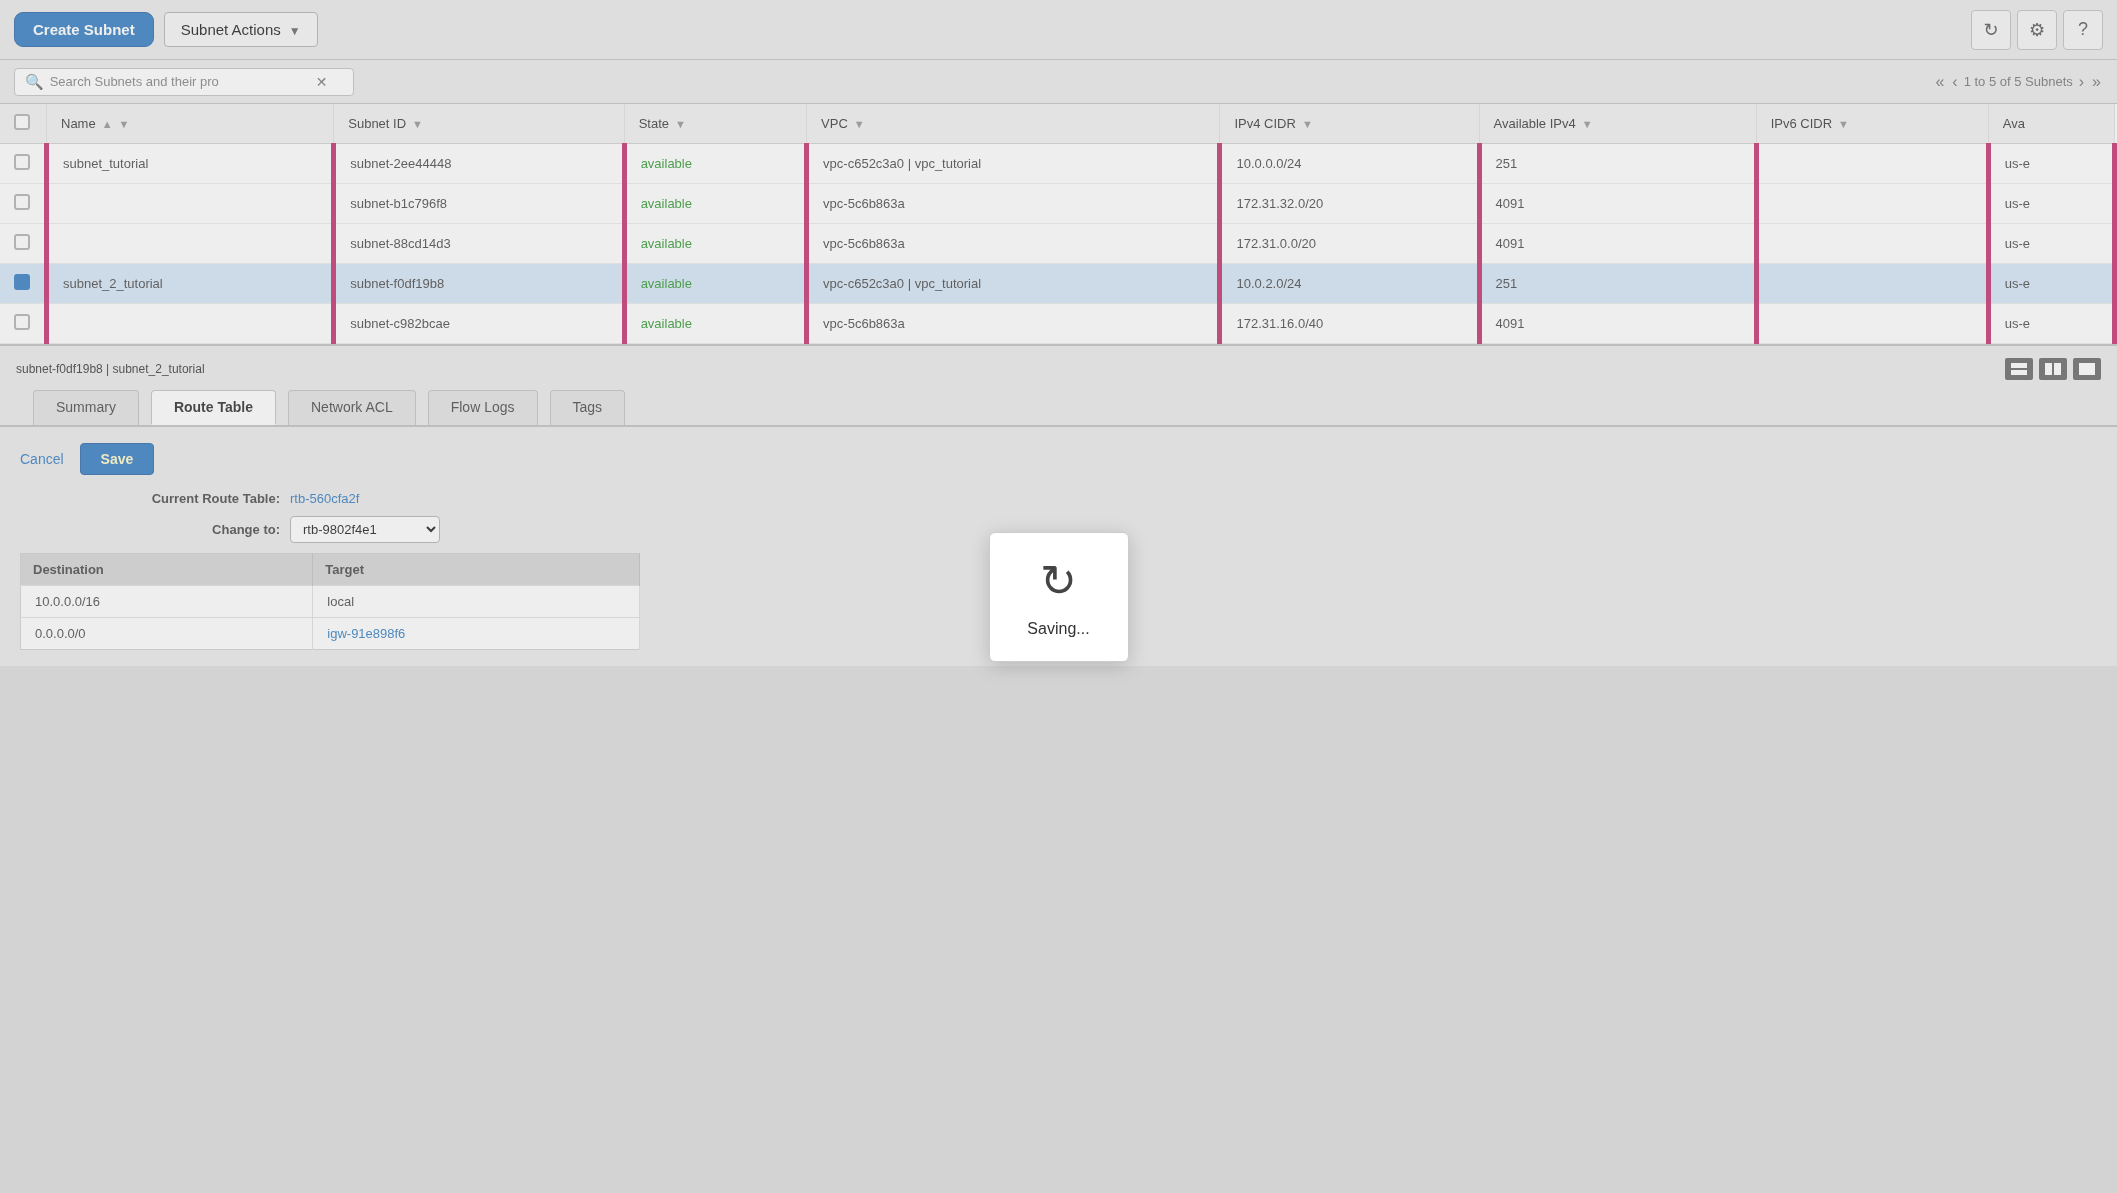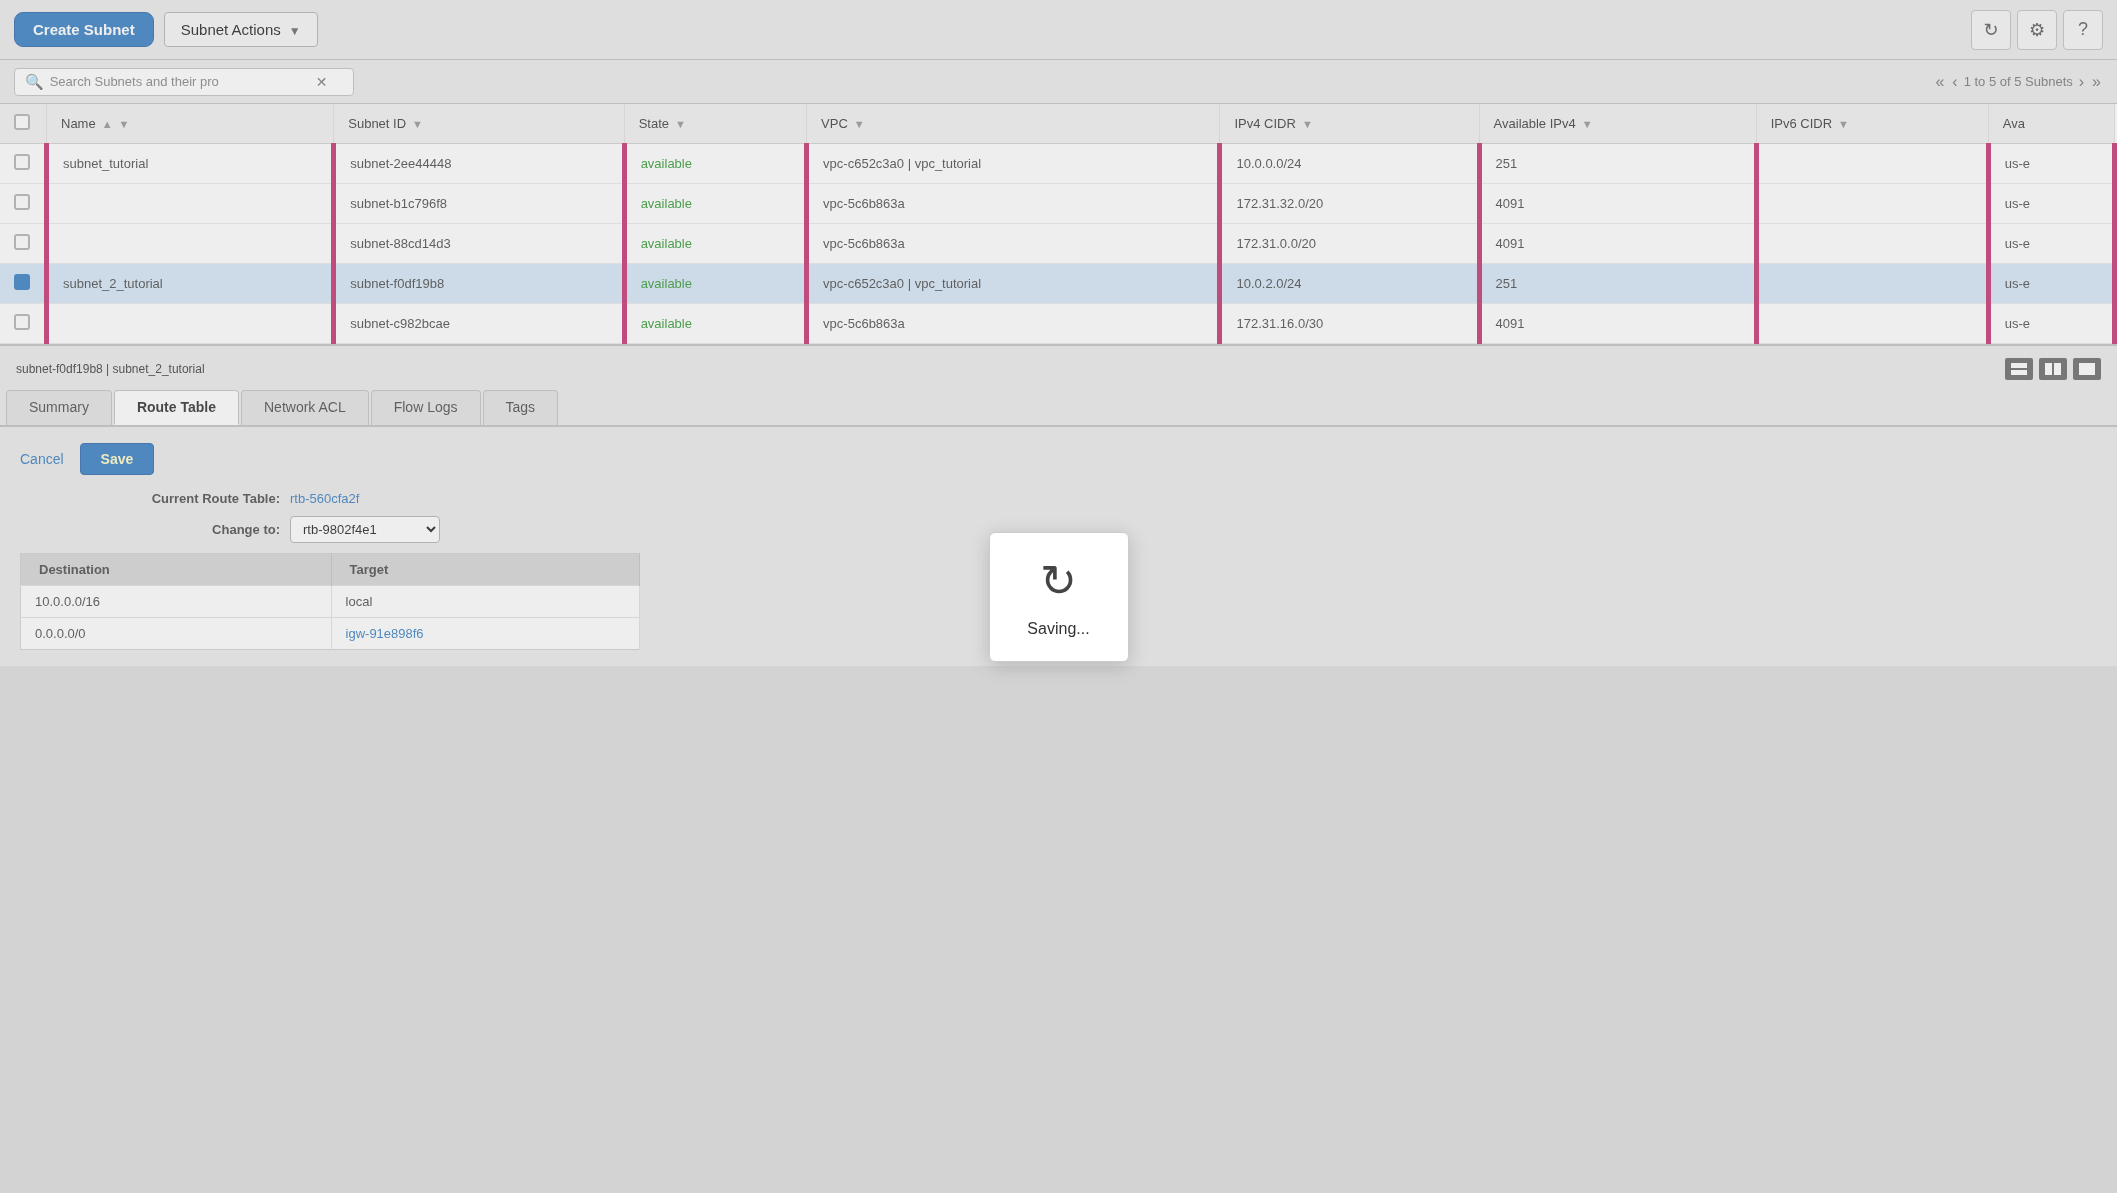--- a/index.html
+++ b/index.html
@@ -206,22 +206,22 @@
       cursor: pointer;
       display: flex;
       align-items: center;
       justify-content: center;
     }
     .view-icon svg { width: 16px; height: 12px; fill: #fff; }
 
     
     .tabs {
       display: flex;
-      padding: 10px 16px 0 6px;
-      gap: 0;
+      padding: 10px 16px 0 33px;
+      gap: 10px;
       border-bottom: 2px solid #bbb;
     }
     .tab {
       padding: 8px 22px;
       border: 1px solid #bbb;
       border-bottom: none;
       background: #e0e0e0;
       cursor: pointer;
       font-size: 14px;
       color: #333;
@@ -301,21 +301,21 @@
     }
     table.route-table {
       width: 100%;
       border-collapse: collapse;
       border: 1px solid #ccc;
     }
     table.route-table thead tr {
       background: #d0d0d0;
     }
     table.route-table thead th {
-      padding: 8px 18px;
+      padding: 8px 12px;
       text-align: left;
       font-weight: bold;
       font-size: 13px;
       border-right: 1px solid #bbb;
     }
     table.route-table tbody tr {
       border-top: 1px solid #ddd;
       background: #fff;
     }
     table.route-table td {
@@ -515,21 +515,21 @@
       <td>us-e</td>
     </tr>
         <tr>
       <td class="checkbox-cell">
         <div class="cb "></div>
       </td>
       <td></td>
       <td>subnet-c982bcae</td>
       <td><span class="status-available">available</span></td>
       <td>vpc-5c6b863a</td>
-      <td>172.31.16.0/30</td>
+      <td>172.31.16.0/40</td>
       <td>4091</td>
       <td></td>
       <td>us-e</td>
     </tr>
       </tbody>
   </table>
 </div>
 
 <div class="detail-section">
   <div class="detail-header">

